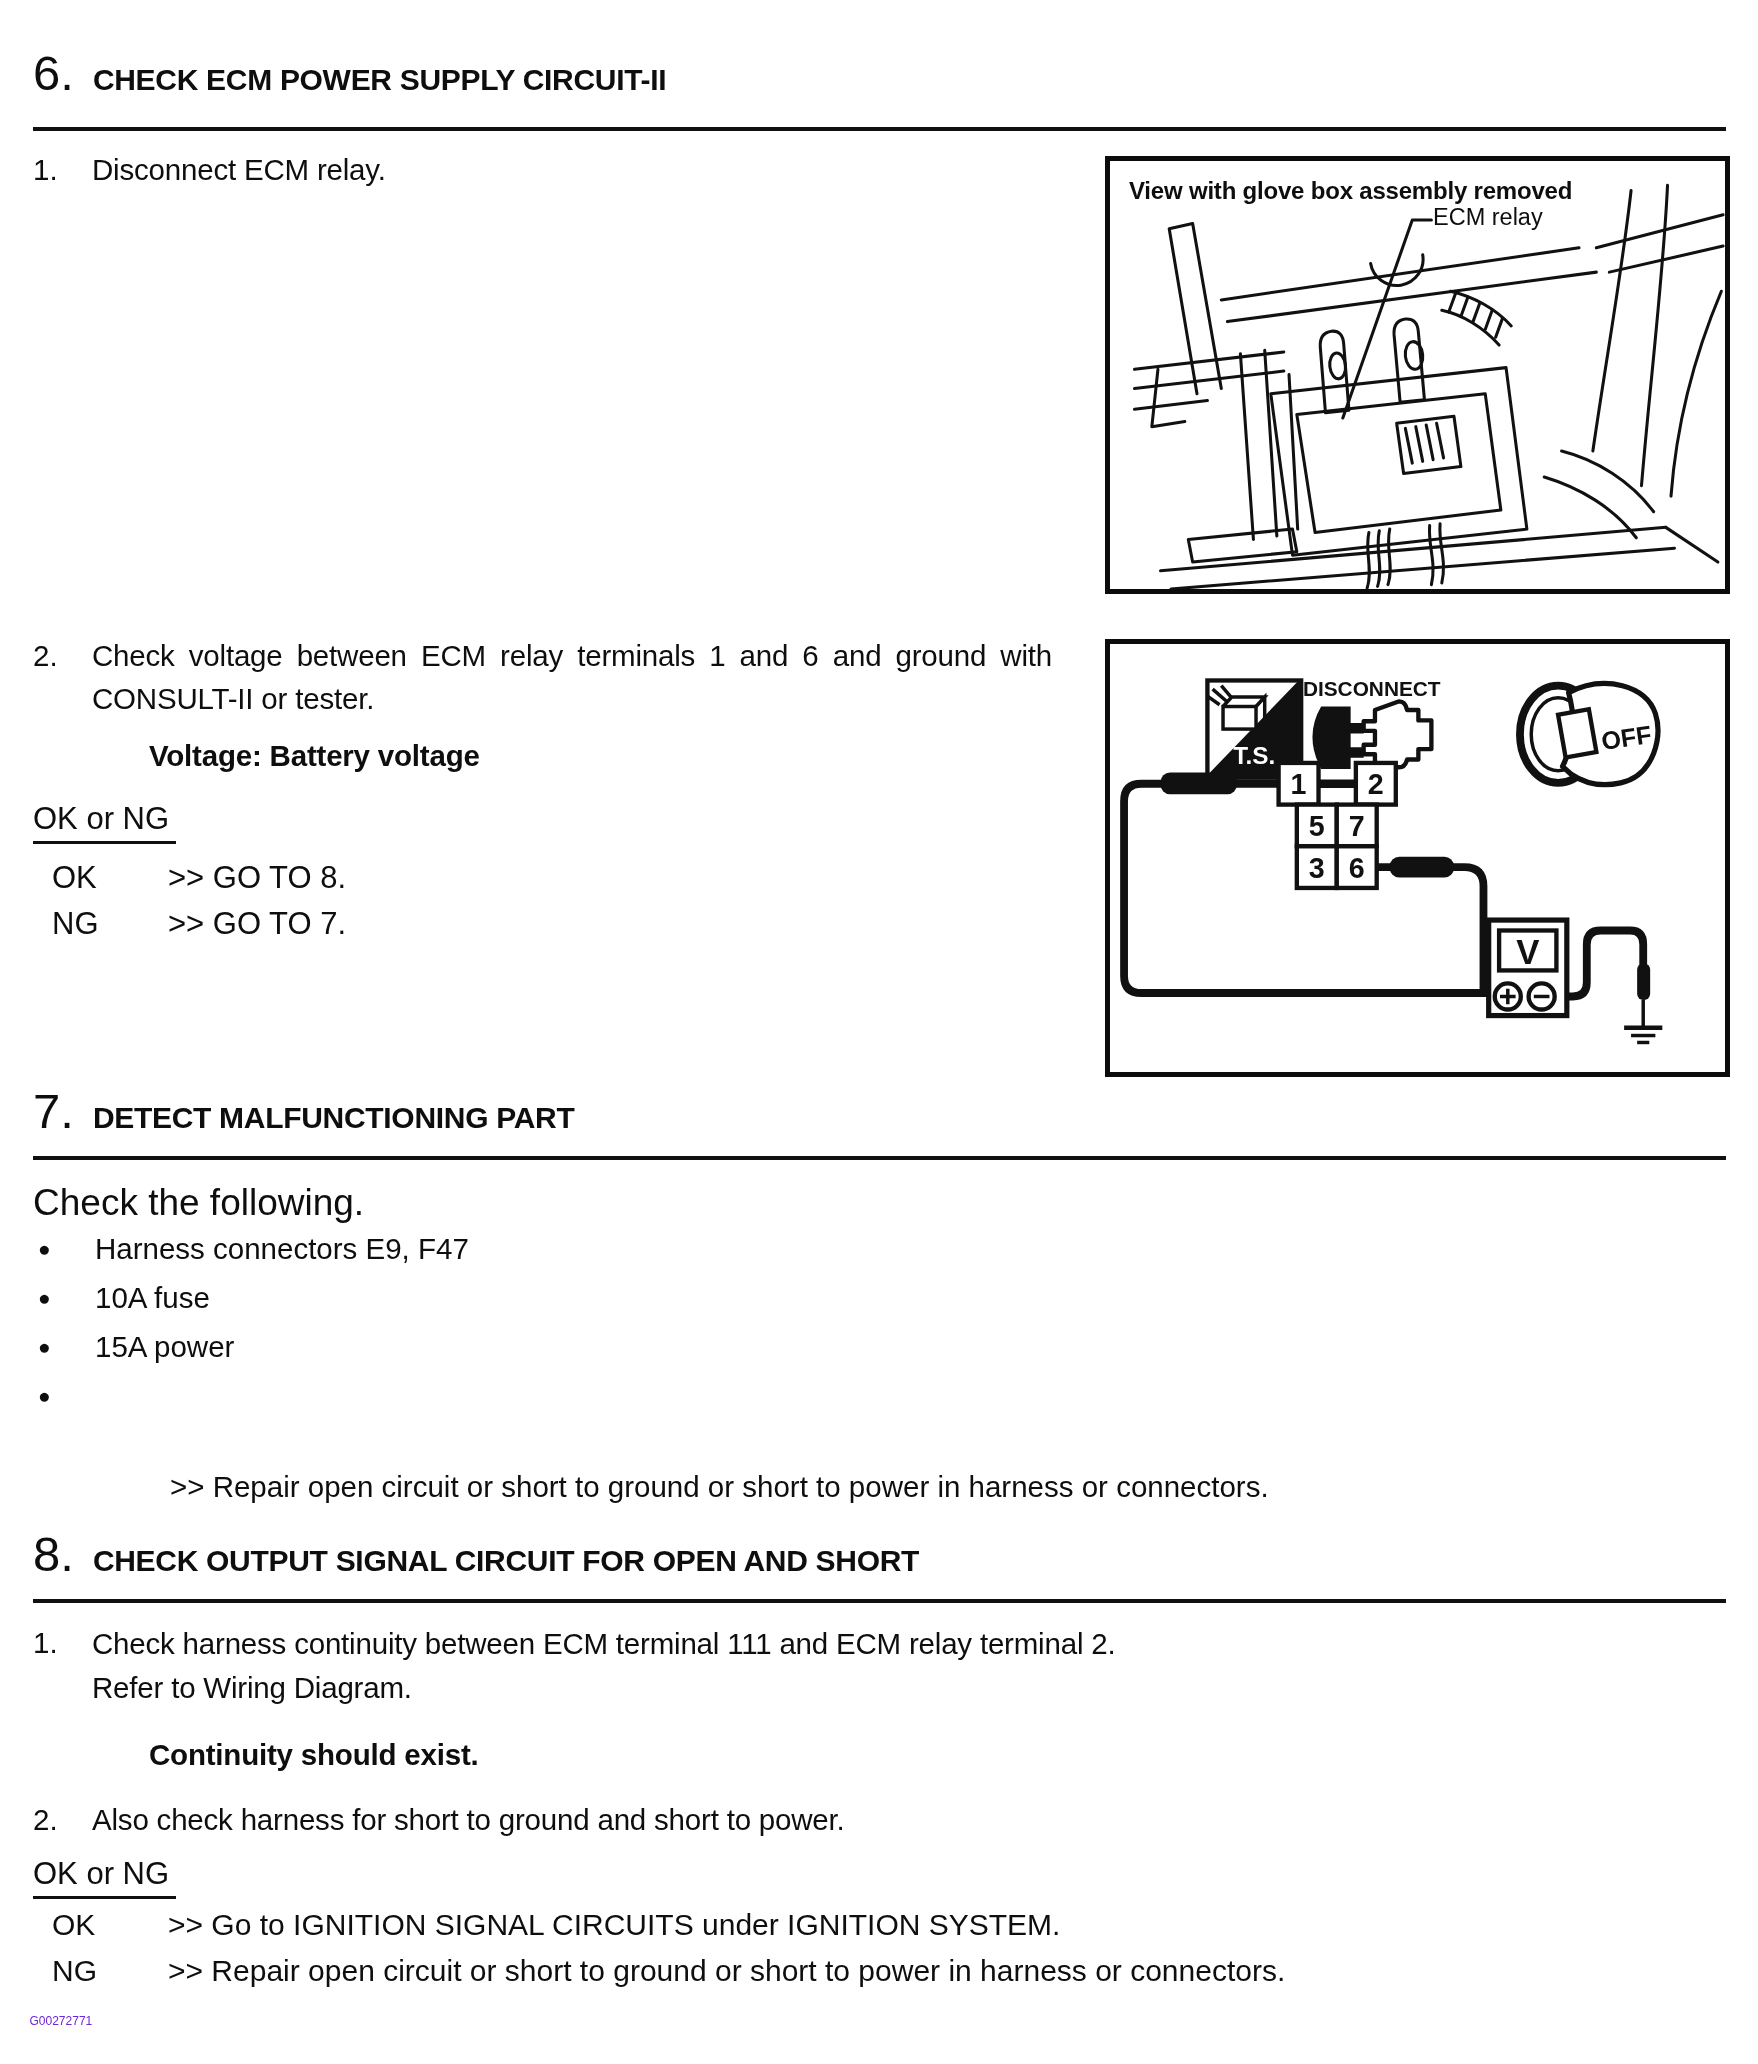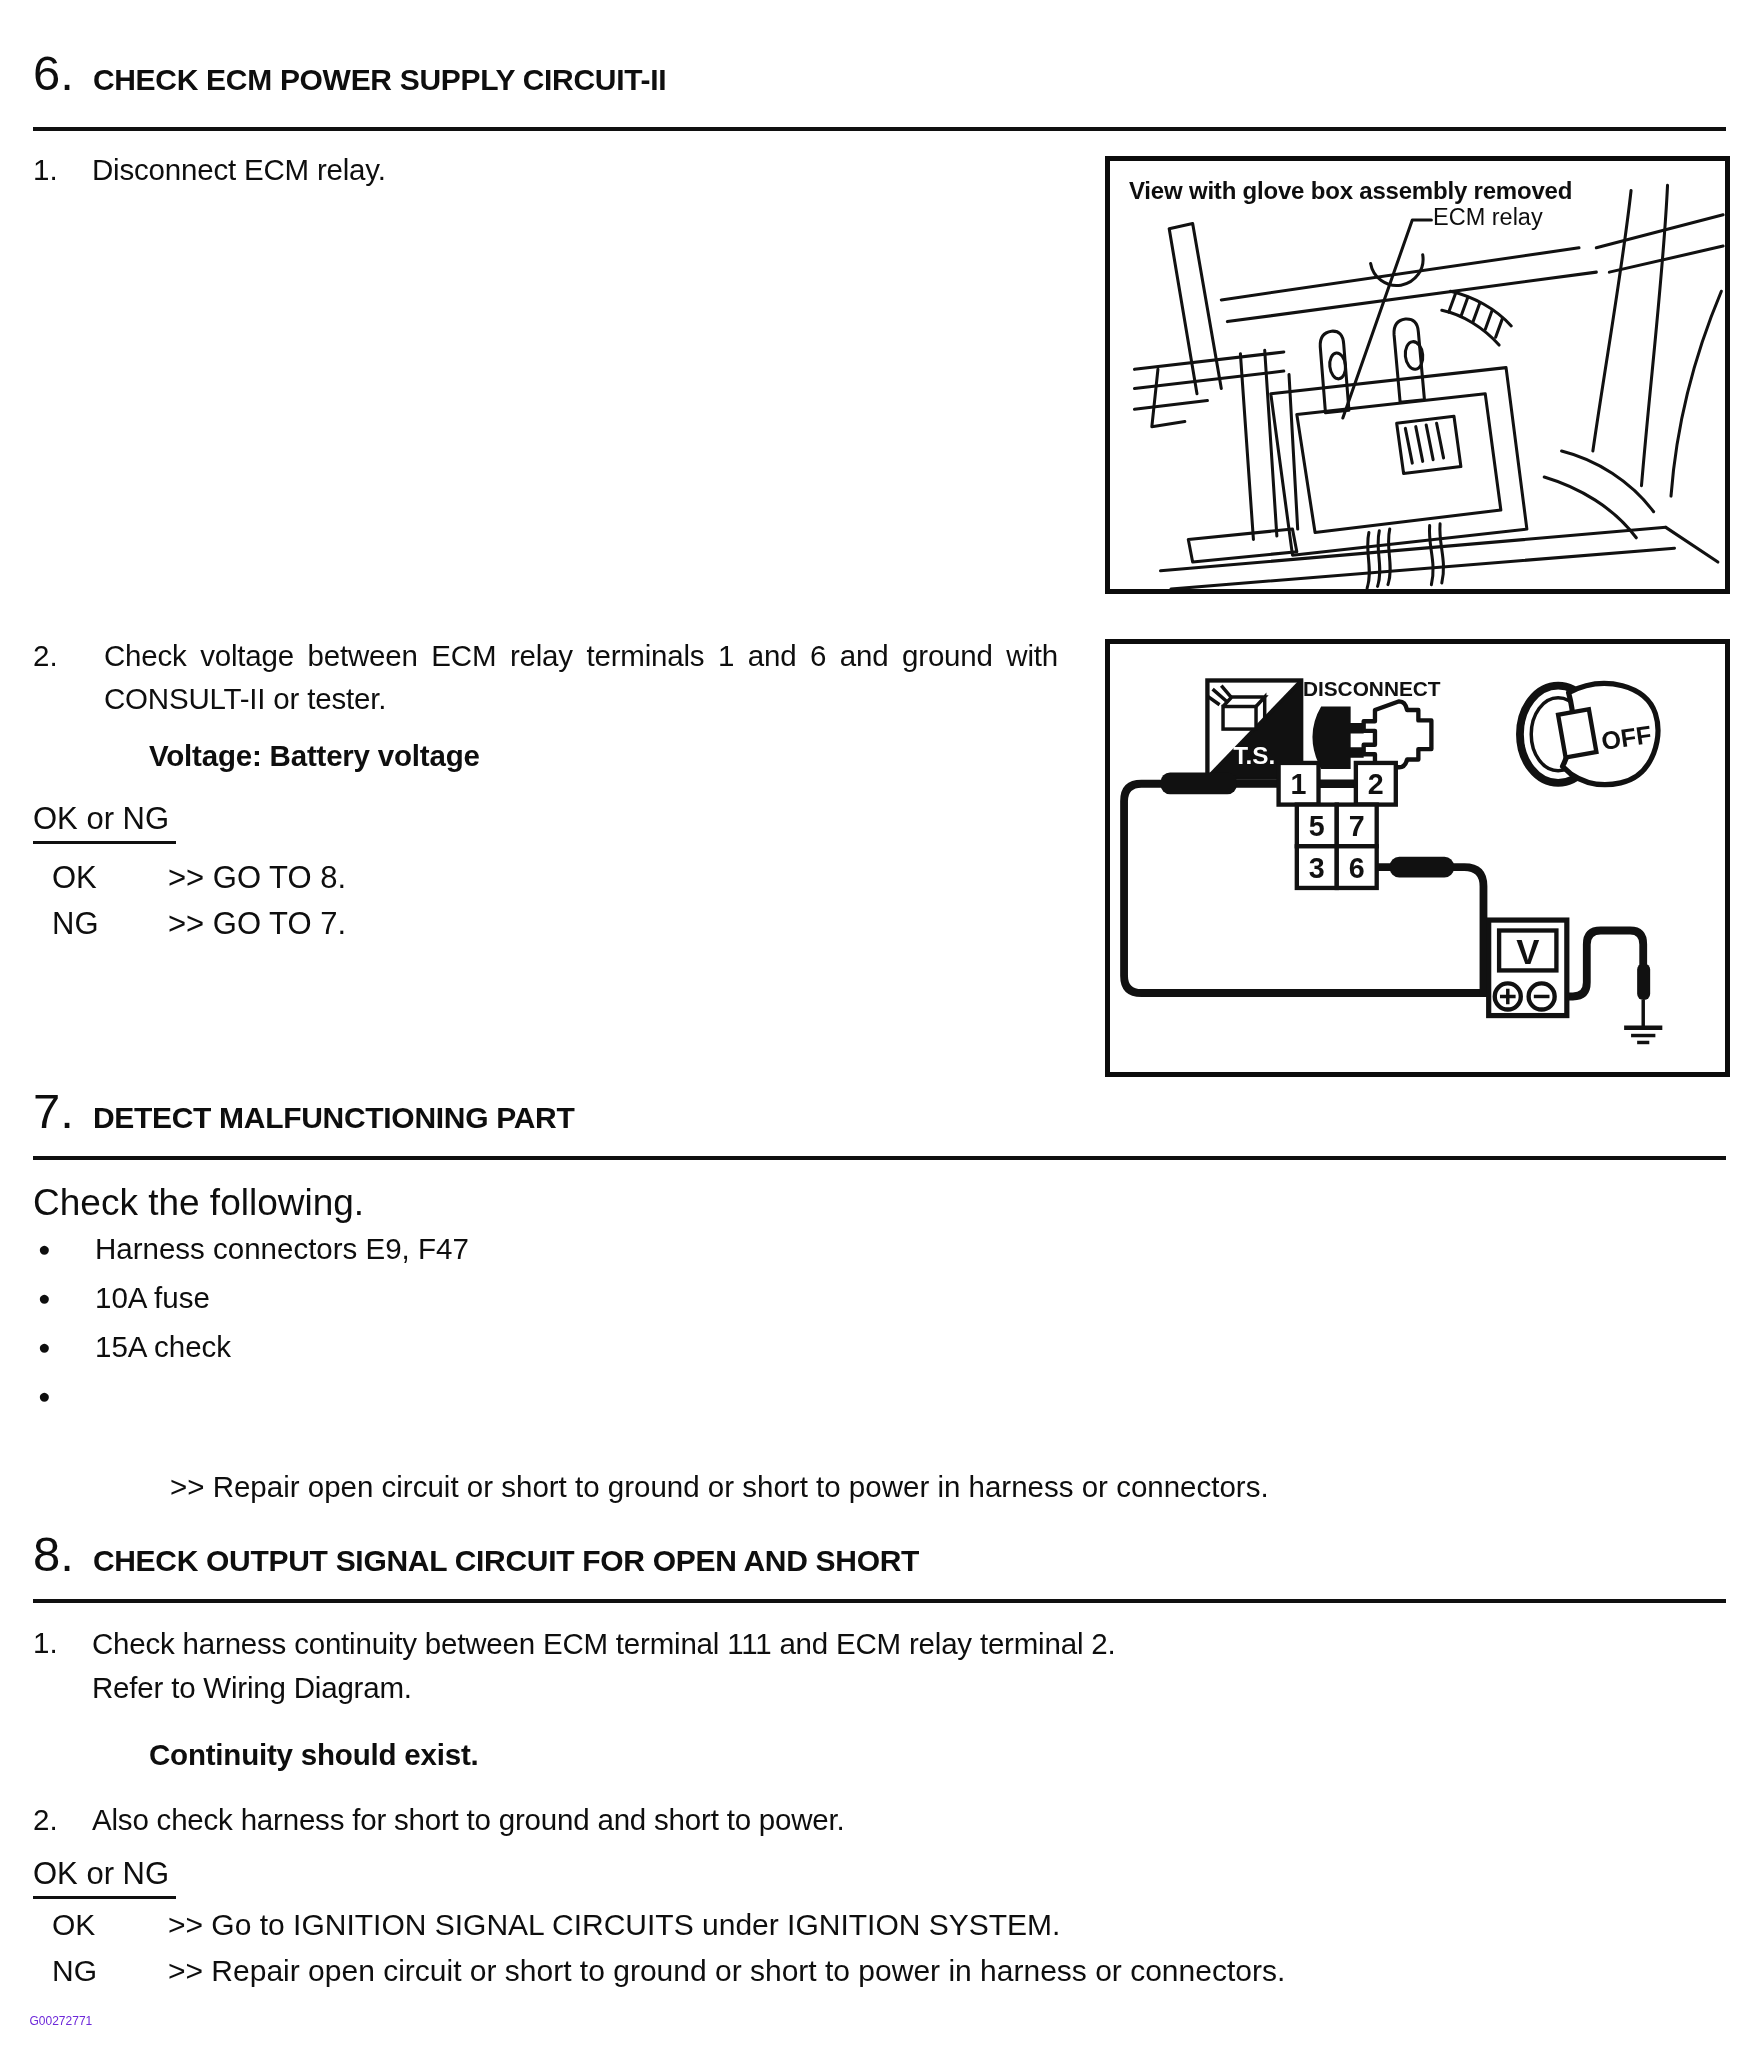--- a/index.html
+++ b/index.html
@@ -10,21 +10,21 @@
     overflow:hidden;
   }
   .abs { position:absolute; }
   .sec-head { display:flex; align-items:baseline; gap:19px; white-space:nowrap; }
   .sec-num { font-size:49px; font-weight:400; }
   .sec-title { font-size:30px; font-weight:bold; letter-spacing:-0.3px; }
   .rule { position:absolute; height:4.3px; background:#101010; }
   .step { display:flex; font-size:29.5px; line-height:1.45; }
   .step .num { width:59px; flex:none; }
   .step .txt { letter-spacing:-0.2px; }
-  .just { text-align:justify;margin-left:12px; }
+  .just { text-align:justify; }
   .spec { font-weight:bold; font-size:29.5px; letter-spacing:-0.2px; }
   .okng { font-size:31px; border-bottom:3.5px solid #101010; padding:0 7px 3.5px 0; display:inline-block; }
   .result-row { display:flex; font-size:31px; white-space:nowrap; }
   .result-row .rlabel { width:116px; flex:none; }
   .bullet-row { display:flex; font-size:29.5px; margin-bottom:14px; line-height:35px; }
   .bullet-row .dot { width:57px; flex:none; font-size:21px; line-height:35px; }
   .figbox { position:absolute; border:5.2px solid #0c0c0c; background:#fff; }
   .figbox svg { position:absolute; left:0; top:0; }
   .fig-caption { position:absolute; font-weight:bold; font-size:24px; letter-spacing:-0.2px; white-space:nowrap; }
   .fig-callout { position:absolute; font-size:23.5px; white-space:nowrap; }
@@ -199,21 +199,21 @@
     <div class="bullet-row">
       <span class="dot">●</span>
       <span>Harness connectors E9, F47</span>
     </div>
     <div class="bullet-row">
       <span class="dot">●</span>
       <span>10A fuse</span>
     </div>
     <div class="bullet-row">
       <span class="dot">●</span>
-      <span>15A check</span>
+      <span>15A power</span>
     </div>
     <div class="bullet-row">
       <span class="dot">●</span>
     </div>
   </div>
 
   <div class="abs" style="left:170px; top:1470px; font-size:29.5px;">&gt;&gt; Repair open circuit or short to ground or short to power in harness or connectors.</div>
 
   <div class="abs sec-head" style="left:33px; top:1526px;">
     <span class="sec-num">8.</span>

